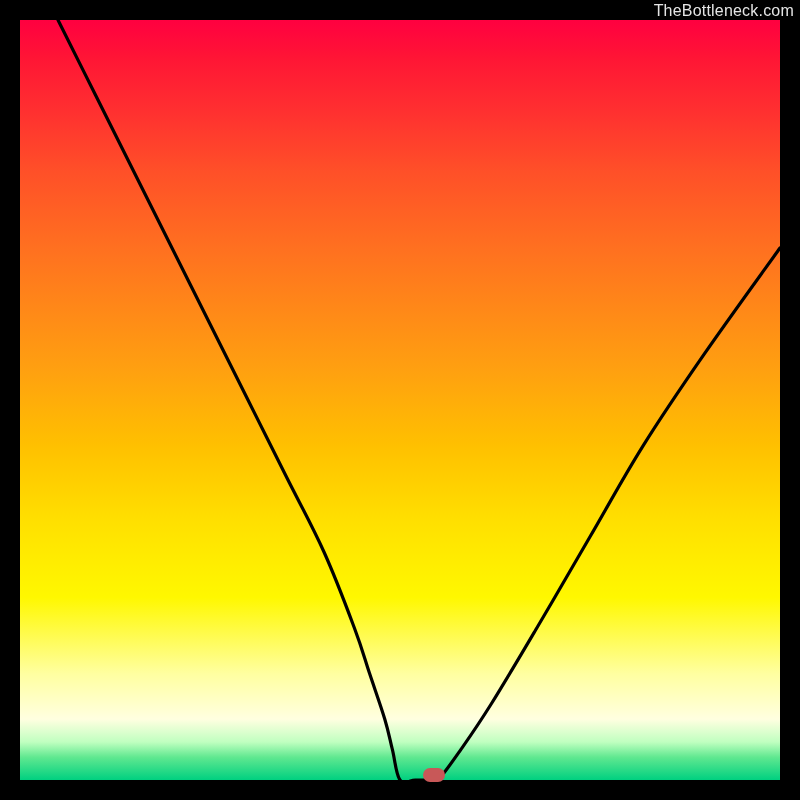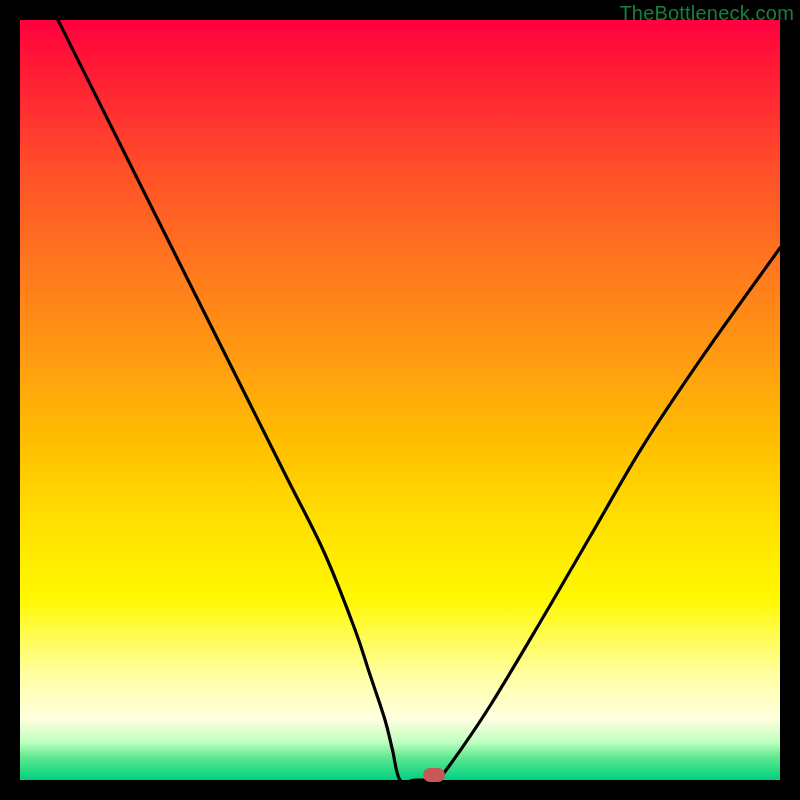--- a/index.html
+++ b/index.html
@@ -45,22 +45,22 @@
     position: absolute;
     left: 0;
     top: 0;
     width: 760px;
     height: 760px;
   }
   .watermark {
     position: absolute;
     top: 2px;
     right: 6px;
-    color: #15803d;
-    font-size: 20px;
+    color: #e5e5e5;
+    font-size: 16px;
     font-weight: 500;
     letter-spacing: 0.2px;
   }
   .marker {
     position: absolute;
     width: 22px;
     height: 14px;
     border-radius: 7px;
     background: #c85858;
     transform: translate(-50%, -50%);

